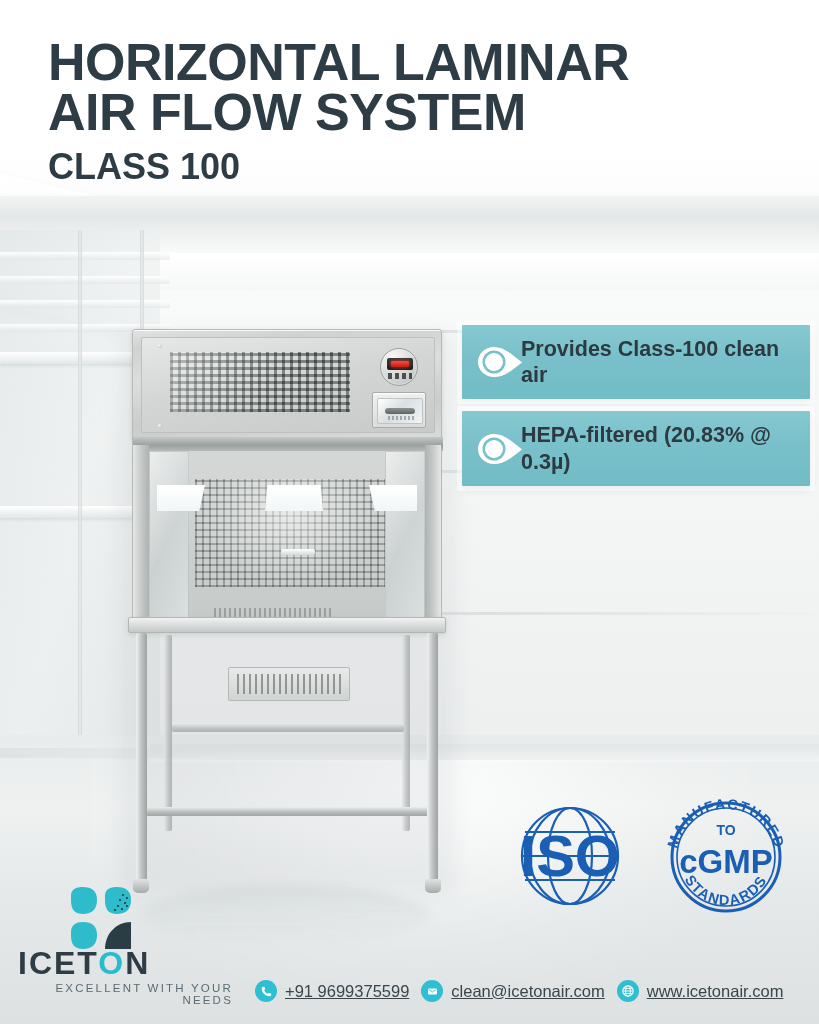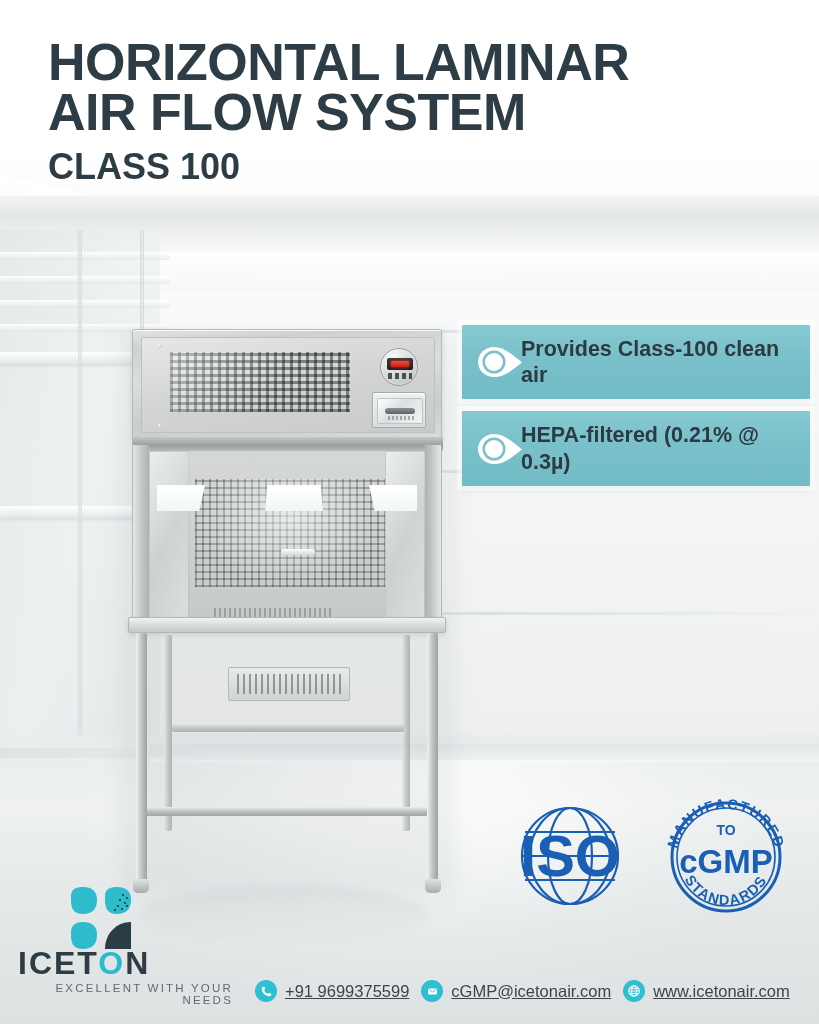--- a/index.html
+++ b/index.html
@@ -436,21 +436,21 @@
 
 
     <div class="feature">
       <span class="eye-icon">
         <svg viewBox="0 0 50 34" width="50" height="34" aria-hidden="true">
           <path d="M18 2 C8.6 2 2 9.2 2 17 C2 24.8 8.6 32 18 32 C27 32 34 27 46 17.4 C34 7.4 27 2 18 2 Z" fill="#ffffff"></path>
           <circle cx="18" cy="17" r="11.5" fill="#79c0ca"></circle>
           <circle cx="18" cy="17" r="9" fill="#ffffff"></circle>
         </svg>
       </span>
-      <span class="feature-text">HEPA-filtered (0.21% @ 0.3µ)</span>
+      <span class="feature-text">HEPA-filtered (20.83% @ 0.3µ)</span>
     </div>
 
 
   </div>
 
   <div class="badges">
 
     <div class="iso-badge">
       <svg viewBox="0 0 150 112" width="150" height="112" aria-hidden="true">
         <g fill="none" stroke="#1a5fb4" stroke-width="2.2">
@@ -520,21 +520,21 @@
       <span class="contact-txt">+91 9699375599</span>
     </div>
 
     <div class="contact-item">
       <span class="contact-ico">
         <svg viewBox="0 0 22 22" width="13" height="11" aria-hidden="true">
           <rect x="2" y="5" width="18" height="12" rx="1.6" fill="#ffffff"></rect>
           <path d="M3 6.4 L11 12 L19 6.4" fill="none" stroke="#2fbfd2" stroke-width="1.7"></path>
         </svg>
       </span>
-      <span class="contact-txt">cGMP@icetonair.com</span>
+      <span class="contact-txt">clean@icetonair.com</span>
     </div>
 
     <div class="contact-item">
       <span class="contact-ico">
         <svg viewBox="0 0 22 22" width="14" height="14" aria-hidden="true">
           <circle cx="11" cy="11" r="8.2" fill="none" stroke="#ffffff" stroke-width="1.7"></circle>
           <ellipse cx="11" cy="11" rx="3.6" ry="8.2" fill="none" stroke="#ffffff" stroke-width="1.5"></ellipse>
           <path d="M3 11 H19 M4.4 7 H17.6 M4.4 15 H17.6" stroke="#ffffff" stroke-width="1.4" fill="none"></path>
         </svg>
       </span>

